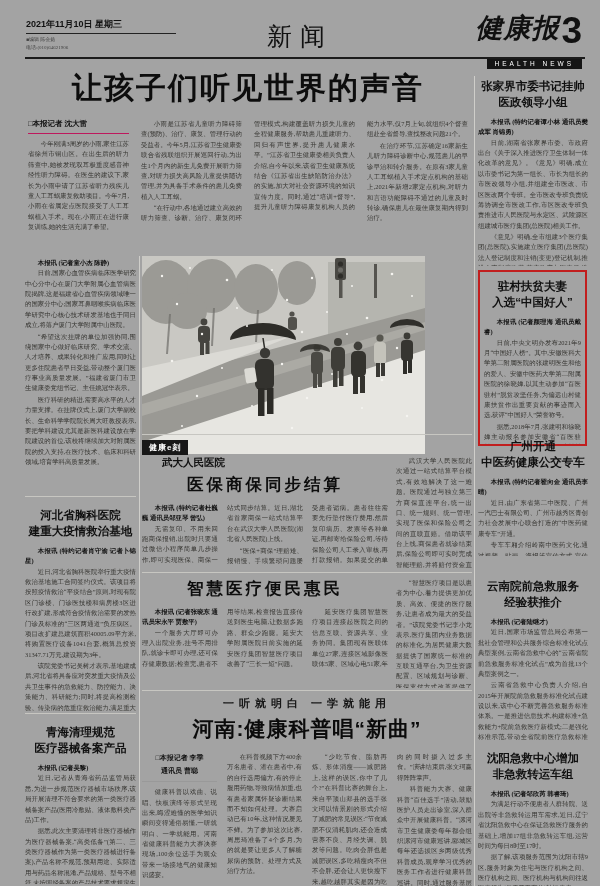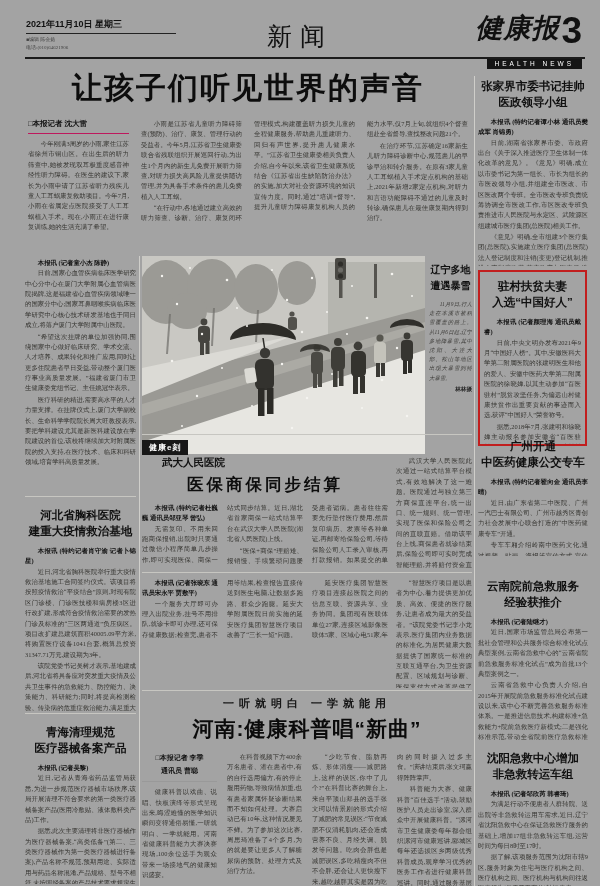--- a/index.html
+++ b/index.html
@@ -251,26 +251,20 @@
         <circle cx="110" cy="150" r="1"></circle>
           <circle cx="165" cy="142" r="1.2"></circle>
           <circle cx="220" cy="152" r="1"></circle>
         <circle cx="265" cy="160" r="1.2"></circle>
           <circle cx="40" cy="170" r="1"></circle>
           <circle cx="150" cy="172" r="1.2"></circle>
       </g>
     </svg>
   </figure>
 
-  <div class="photo-cap">
-    <div class="photo-title pre">辽宁多地
-遭遇暴雪</div>
-    <div class="photo-text">11月9日,行人走在本溪市被积雪覆盖的路上。从11月6日起,辽宁多地降暴雪,其中沈阳、大连大部、鞍山等地区出现大暴雪到特大暴雪。</div>
-    <div class="photo-credit">林林摄</div>
-  </div>
 
   <div class="center">
     <div class="c-hr" style="top:0"></div>
     <div class="badge">健康e刻</div>
 
     <section class="c-sec sec1">
       <div class="main-part">
         <div class="kicker">武大人民医院</div>
         <h2 class="c-head">医保商保同步结算</h2>
         <div class="c-cols">
@@ -283,20 +277,21 @@
       </div>
       <div class="side-part body">
           <p>武汉大学人民医院此次通过一站式结算平台模式,有效地解决了这一难题。医院通过与独立第三方商保直连平台,统一出口、统一规则、统一管理,实现了医保和保险公司之间的直联直赔。借助该平台上线,商保患者就诊结束后,保险公司即可实时完成智能理赔,并将赔付资金直接转给医院;患者出院结算时,只需支付扣除医保和商保报销后的自费部分。</p>
         </div>
     </section>
 
     <div class="c-hr" style="top:138px"></div>
 
     <section class="c-sec sec2">
       <div class="main-part">
+        <h2 class="c-head">智慧医疗便民惠民</h2>
         <div class="c-cols">
           <div class="wire-byline">本报讯 (记者张晓东 通讯员宋永平 贾敷平)</div>
           <div class="body">
               <p>一个服务大厅即可办理入出院业务,挂号不用排队,就诊卡即可办理,还可保存健康数据;检查完,患者不用等结果,检查报告直接传送到医生电脑,让数据多跑路、群众少跑腿。延安大学附属医院日前实施的延安医疗集团智慧医疗项目改善了“三长一短”问题。</p>
               <p>延安医疗集团智慧医疗项目连接起医院之间的信息互联、资源共享、业务协同。集团现有医联体单位27家,连接区域影像医联体5家、区域心电51家,年诊断量近20万人次。集团内数据实现了连续性、完整性和一致性,可为医生提供患者诊疗的全部信息。</p>
             </div>
         </div>
       </div>
       <div class="side-part body">
           <p>“智慧医疗项目是以患者为中心,着力提供更加优质、高效、便捷的医疗服务,让患者成为最大的受益者。”该院党委书记李小龙表示,医疗集团内业务数据的标准化,为居民健康大数据提供了国家统一标准的互联互通平台,为卫生资源配置、区域规划与诊断、医保支付方式改革提供了决策支持,为政府实施健康中国战略提供了基础数据。</p>

